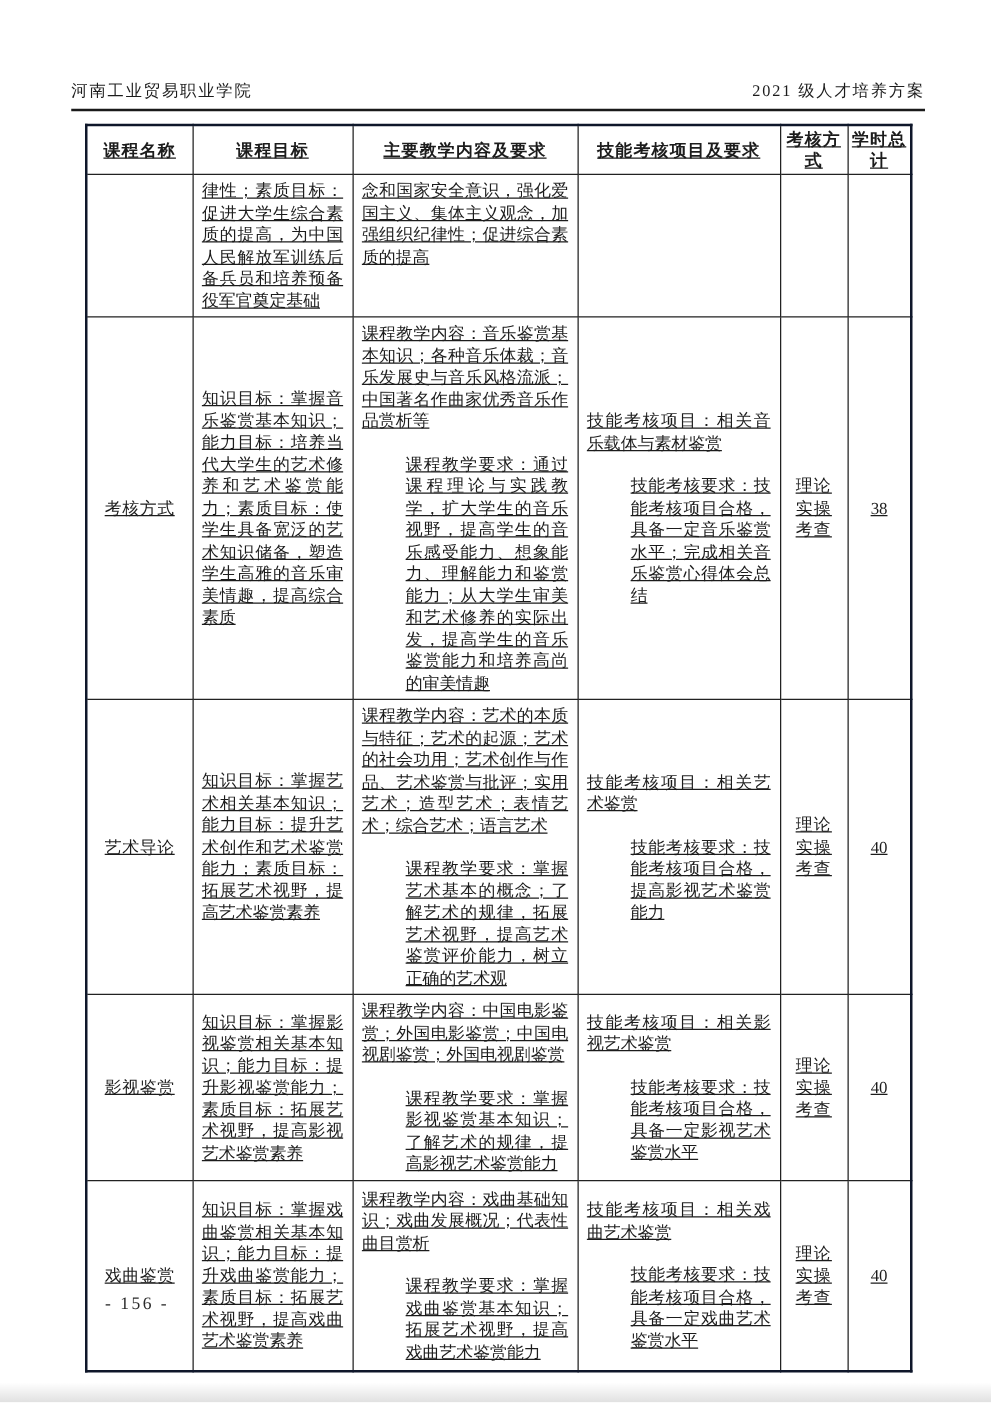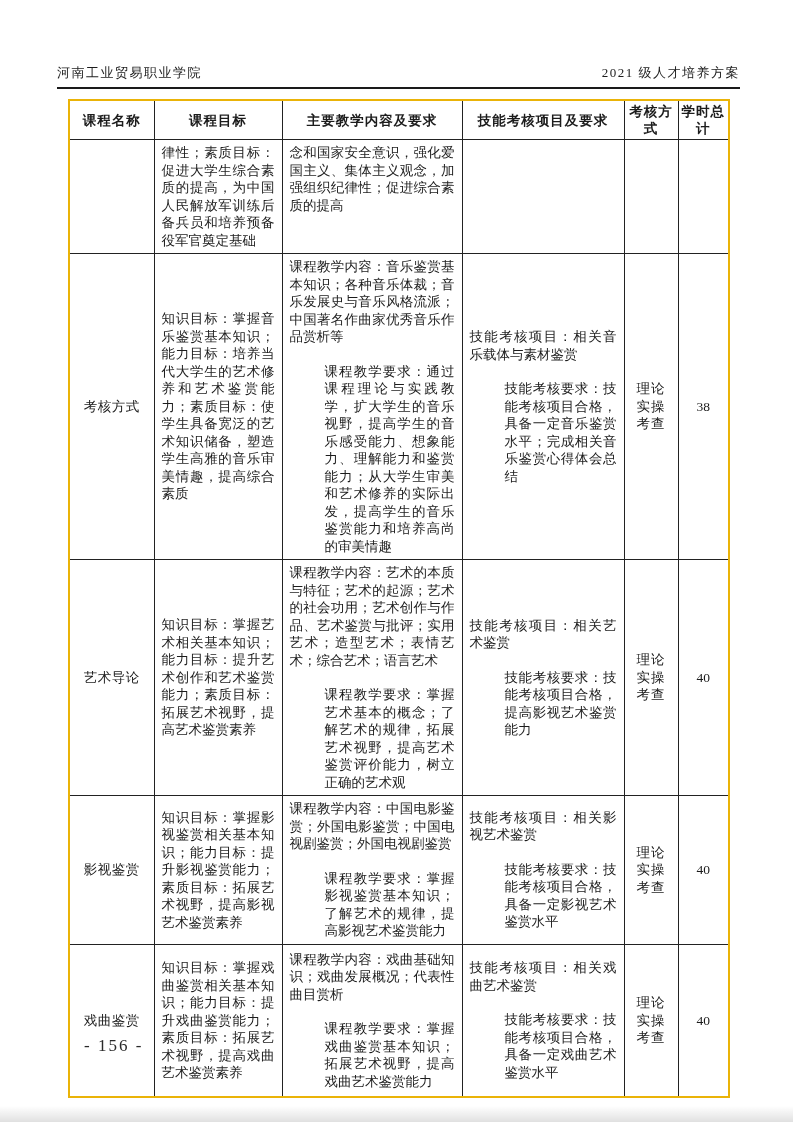--- a/index.html
+++ b/index.html
@@ -37,21 +37,22 @@
     padding-bottom: 5px;
     border-bottom: 2.5px solid #1a1a1a;
   }
   .course-table {
     position: absolute;
     top: 99px;
     left: 68px;
     width: 660px;
     border-collapse: collapse;
     table-layout: fixed;
-    border: 2px solid #eab308;
+    border: 2px solid #0f172a;
+    text-decoration: underline;
   }
   .course-table th, .course-table td {
     border: 1px solid #222222;
     padding: 4px 7px;
     font-size: 13.5px;
     line-height: 17.5px;
     vertical-align: middle;
     overflow: hidden;
   }
   .course-table thead th {
@@ -81,21 +82,21 @@
     text-align: center;
     font-size: 13px;
   }
   .course-table p { margin: 0; }
   .course-table p + p { margin-top: 17px; margin-left: 35px; }
   .course-table tbody tr:first-child td { vertical-align: top; }
   .page-footer {
     position: absolute;
     top: 1036px;
     left: 84px;
-    font-size: 17px;
+    font-size: 14px;
     letter-spacing: 2px;
     color: #2a2a2a;
   }
 </style>
 </head>
 <body>
 
 <div class="sheet">
 
   <header class="page-header">

